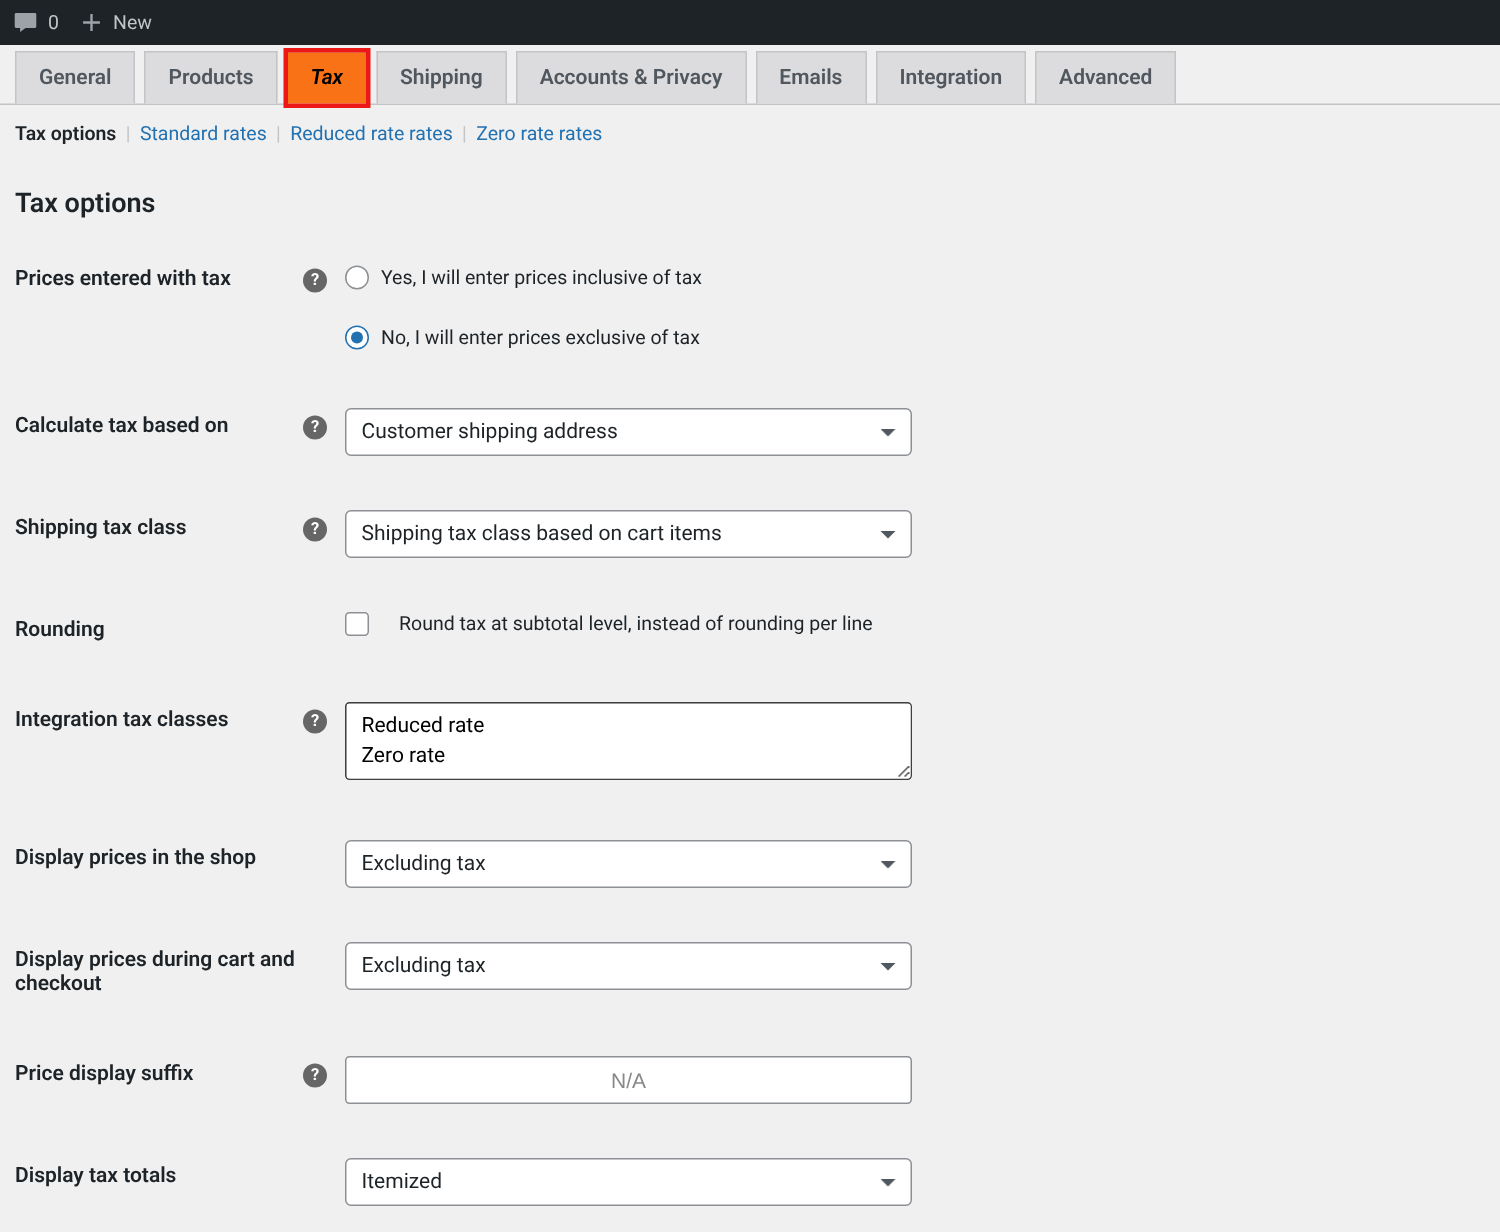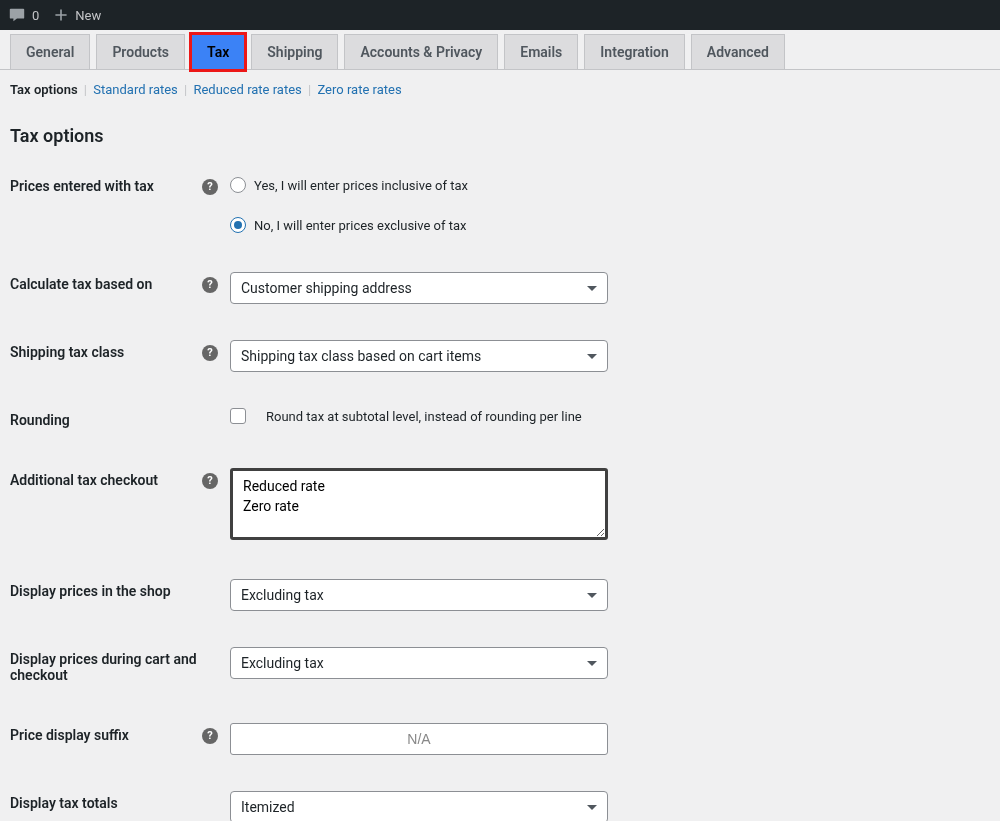--- a/index.html
+++ b/index.html
@@ -39,24 +39,25 @@
       padding: 9px 15px;
       margin-right: 6px;
       border: 1px solid #c3c4c7;
       border-bottom: none;
       font-weight: 600;
       font-size: 14px;
       cursor: pointer;
       position: relative;
     }
     .nav-tab.active {
-      background: #3b82f6;
+      background: #f97316;
       color: #000;
       border-bottom: 1px solid #f0f0f1;
       margin-bottom: -1px;
+      font-style: italic;
     }
     .nav-tab.highlight {
       outline: 3px solid #ec1717;
       outline-offset: -1px;
     }
     .subnav {
       padding: 12px 10px 10px 10px;
       font-size: 13px;
     }
     .subnav .current {
@@ -176,22 +177,22 @@
       right: 10px;
       top: 13px;
       width: 0;
       height: 0;
       border-left: 5px solid transparent;
       border-right: 5px solid transparent;
       border-top: 5px solid #50575e;
     }
     textarea.tax-classes {
       width: 378px;
-      height: 72px;
-      border: 3px solid #404040;
+      height: 52px;
+      border: 1px solid #404040;
       border-radius: 3px;
       padding: 6px 10px;
       font-size: 14px;
       font-family: inherit;
       resize: both;
       line-height: 1.4;
     }
     input.text-input {
       width: 378px;
       height: 32px;
@@ -296,21 +297,21 @@
       <td>
         <div class="checkbox-row">
           <input type="checkbox" style="">
           <span>Round tax at subtotal level, instead of rounding per line</span>
         </div>
       </td>
     </tr>
 
     <tr>
       <th>
-        <span>Additional tax checkout</span>
+        <span>Integration tax classes</span>
         <span class="help-tip">?</span>
       </th>
       <td>
         <textarea class="tax-classes" style="">Reduced rate
 Zero rate</textarea>
       </td>
     </tr>
 
     <tr>
       <th>

